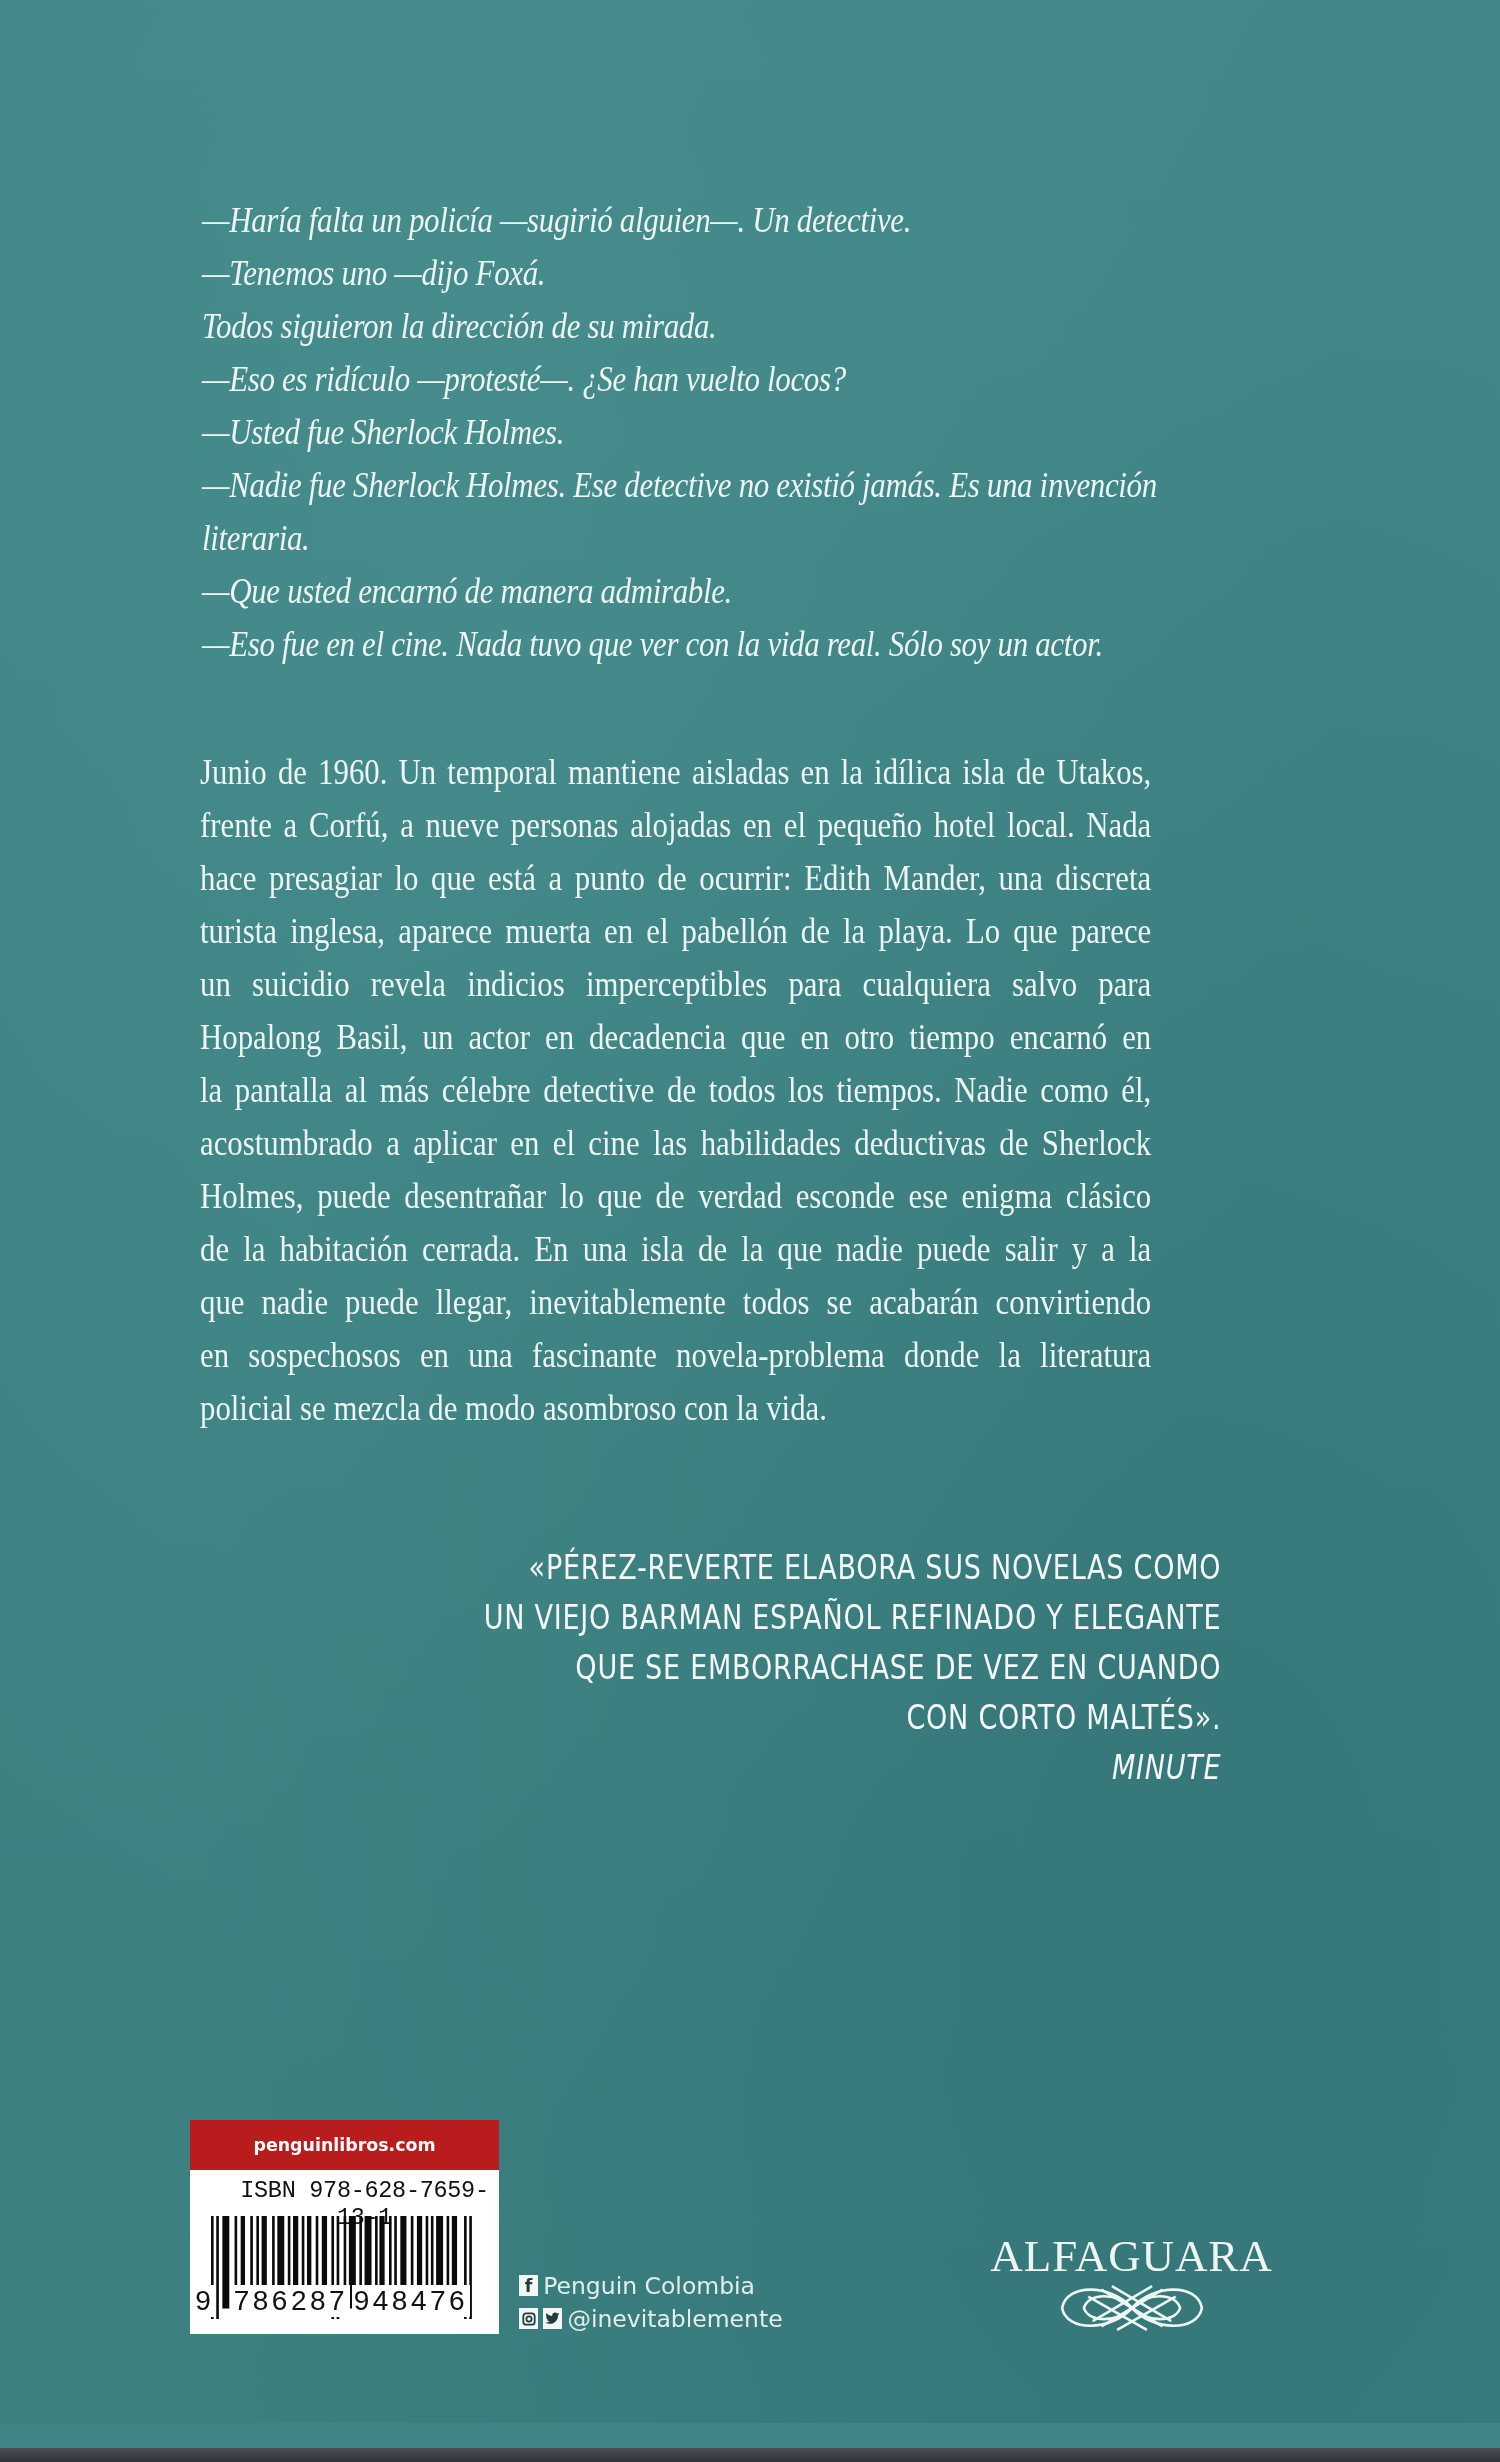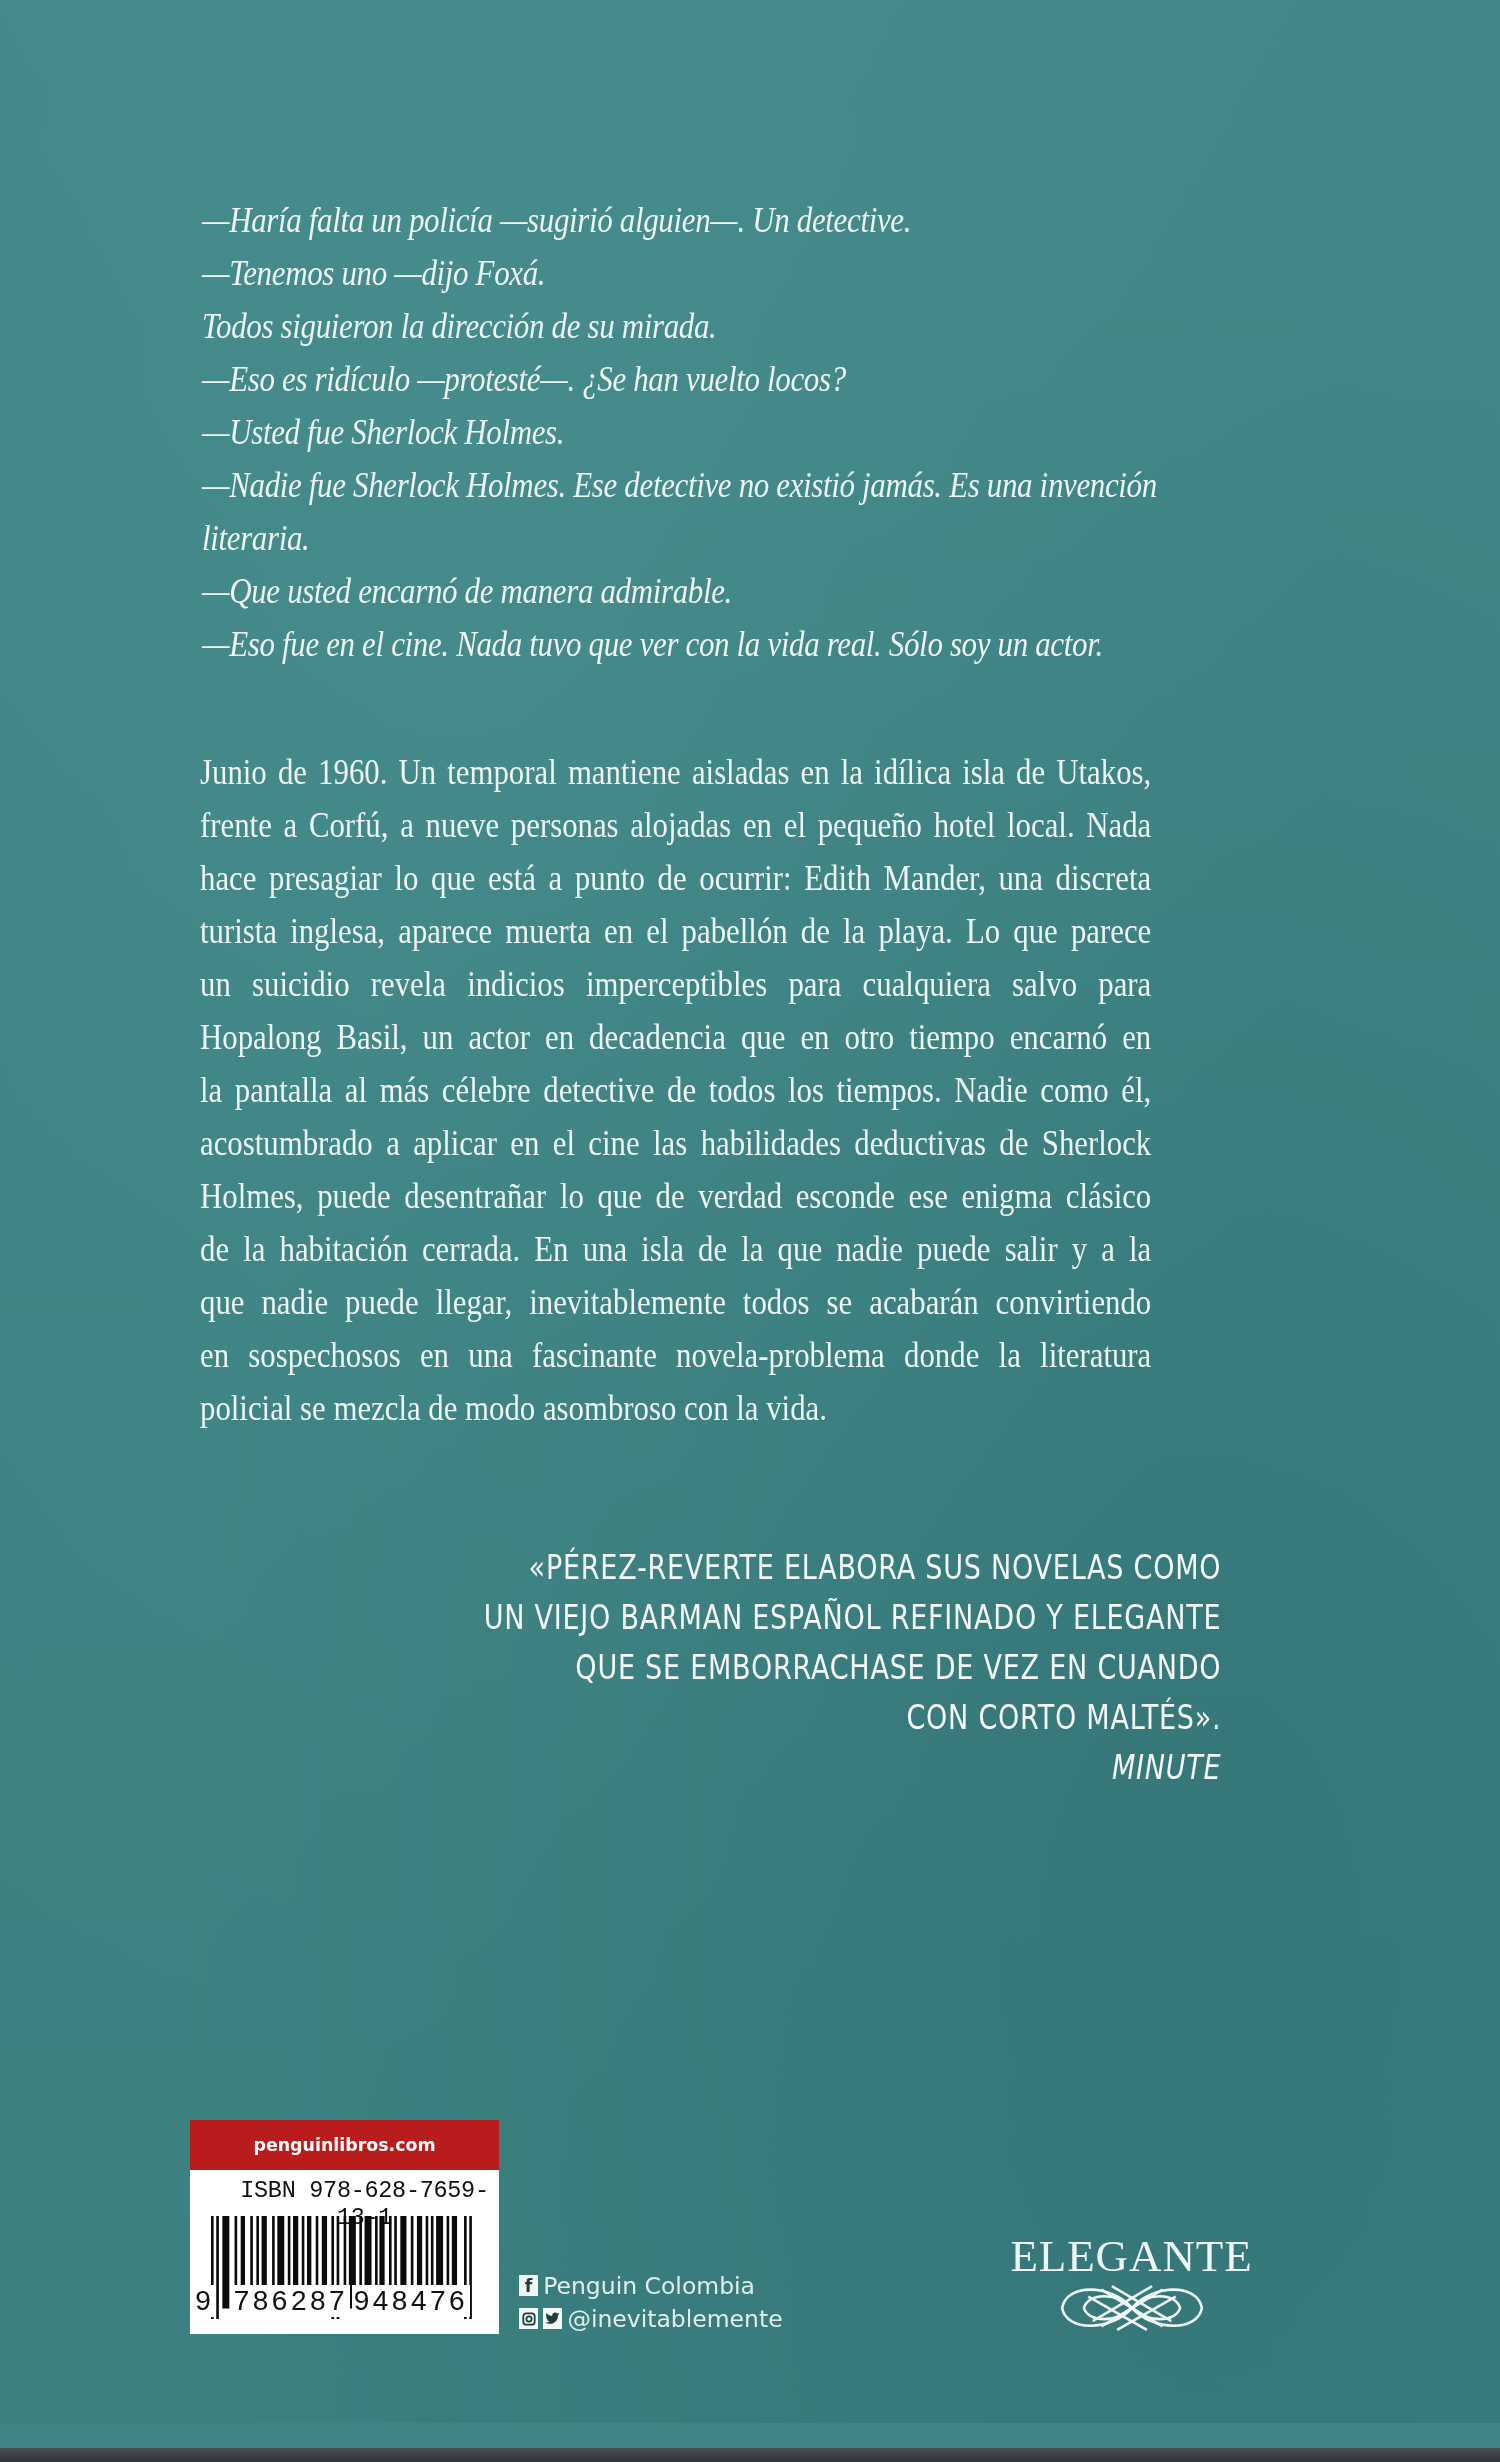--- a/index.html
+++ b/index.html
@@ -189,21 +189,21 @@
     <span class="ico">
       <svg width="15" height="13" viewBox="0 0 24 20">
           <path d="M23 2.5c-.8.4-1.7.6-2.6.7.9-.6 1.6-1.4 2-2.5-.9.5-1.9.9-2.9 1.1C18.6.9 17.4.3 16.1.3c-2.5 0-4.6 2.1-4.6 4.6 0 .4 0 .7.1 1C7.8 5.7 4.4 3.9 2.2 1.1c-.4.7-.6 1.5-.6 2.3 0 1.6.8 3 2 3.8-.8 0-1.5-.2-2.1-.6v.1c0 2.2 1.6 4.1 3.7 4.5-.4.1-.8.2-1.2.2-.3 0-.6 0-.9-.1.6 1.8 2.3 3.2 4.3 3.2-1.6 1.2-3.6 2-5.7 2-.4 0-.7 0-1.1-.1 2 1.3 4.5 2.1 7.1 2.1 8.5 0 13.1-7 13.1-13.1v-.6c.9-.6 1.7-1.4 2.3-2.3z" fill="#1e3d3d"></path>
         </svg>
     </span>
     <span>@inevitablemente</span>
   </div>
 </div>
 
 <div class="logo">
-  <div class="word">ELEGANTE</div>
+  <div class="word">ALFAGUARA</div>
   <svg width="166" height="58" viewBox="0 0 190 66">
     <g fill="none" stroke="#eef6f3" stroke-width="3">
       <path d="M95 33 C70 5, 20 5, 15 33 C20 60, 70 60, 95 33 C120 5, 170 5, 175 33 C170 60, 120 60, 95 33 Z"></path>
       <path d="M95 33 C78 15, 45 15, 40 33 C45 50, 78 50, 95 33 C112 15, 145 15, 150 33 C145 50, 112 50, 95 33 Z"></path>
       <path d="M60 12 L130 54 M60 54 L130 12 M72 8 L140 48 M50 48 L118 8 M78 58 L145 20 M45 20 L112 58"></path>
     </g>
   </svg>
 </div>
 
 

